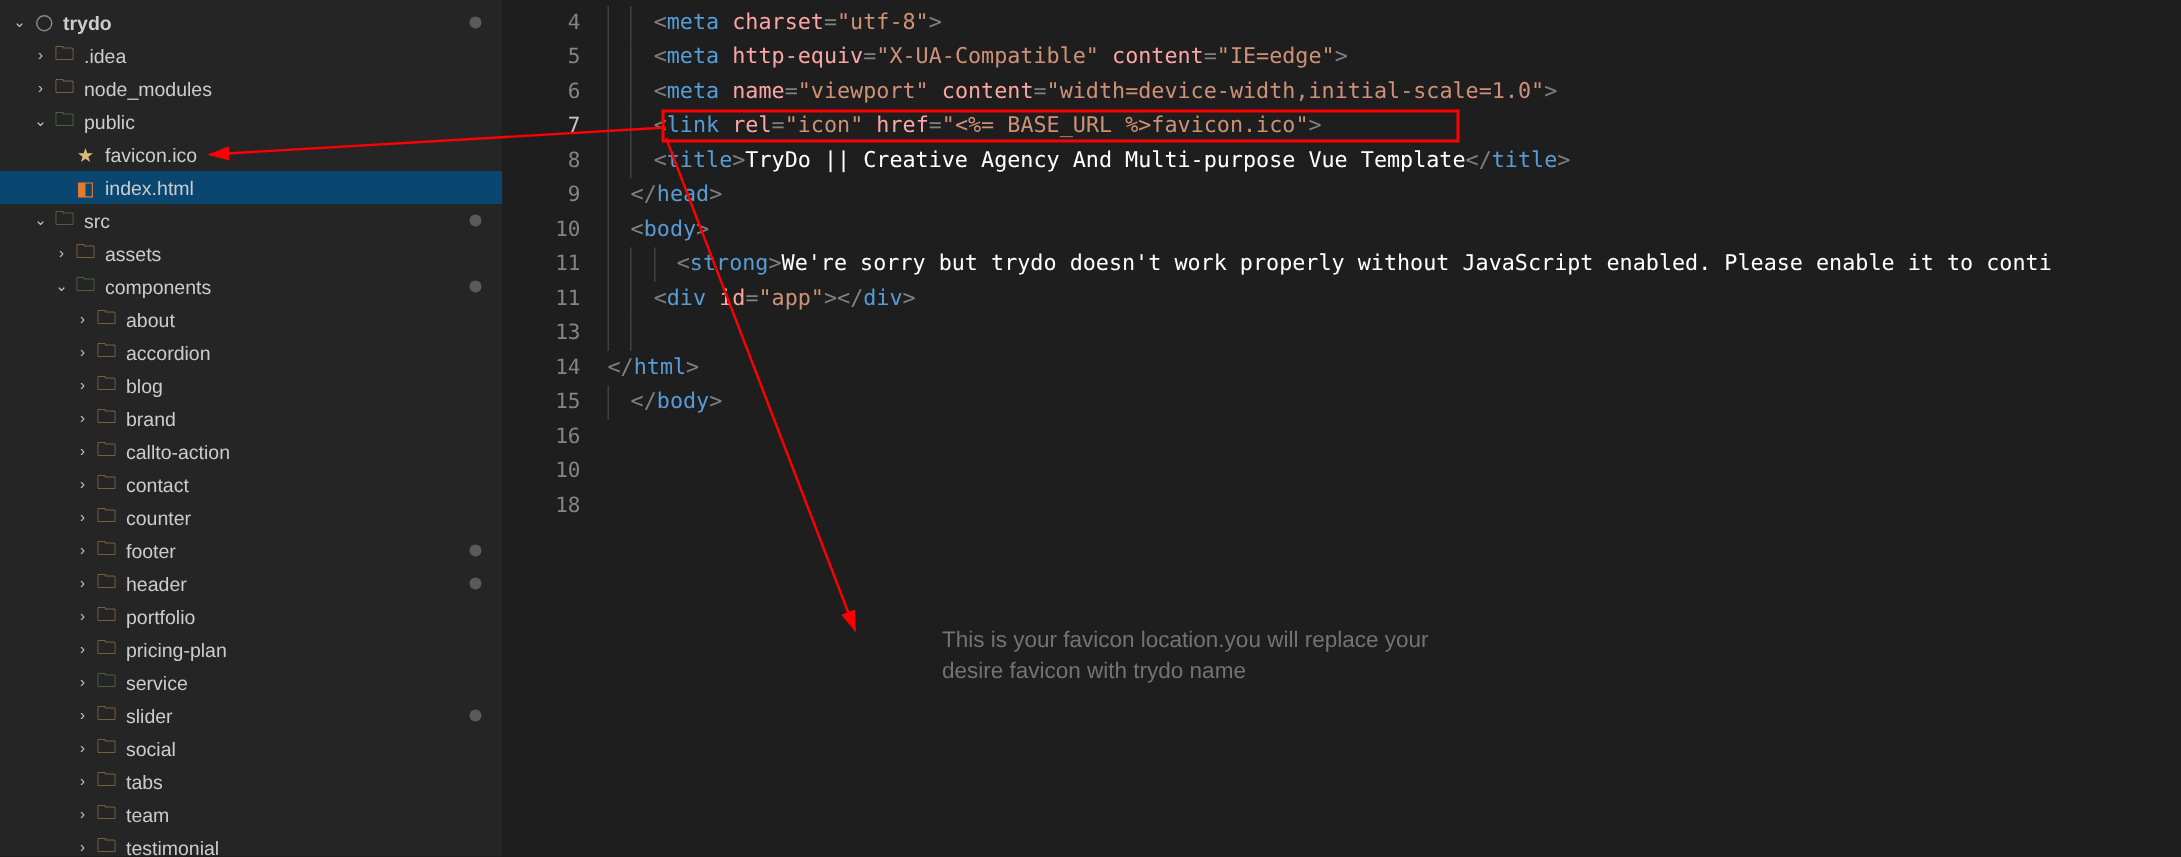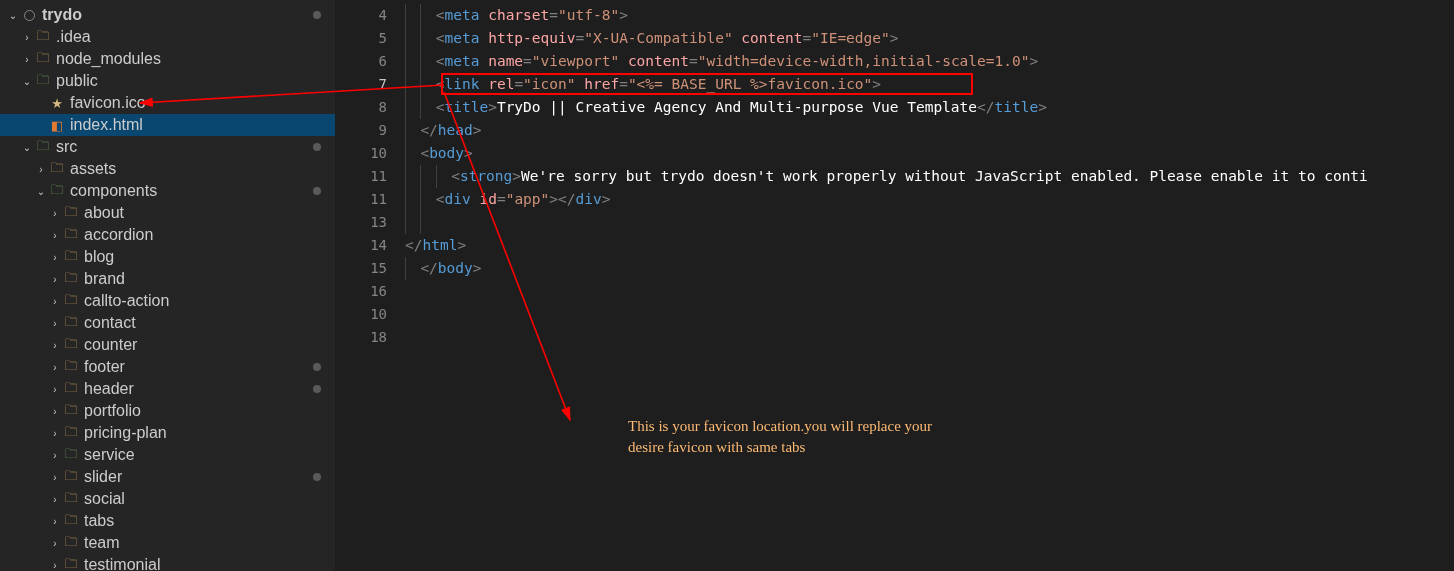--- a/index.html
+++ b/index.html
@@ -9,42 +9,42 @@
   .sidebar { width:335px; background:#252526; height:100%; overflow:hidden; padding-top:4px; }
   .tree-row { display:flex; align-items:center; height:22px; padding-right:8px; cursor:default; white-space:nowrap; position:relative;}
   .tree-row.selected { background:#094771; }
   .chev { width:14px; display:inline-flex; justify-content:center; font-size:10px; color:#c5c5c5; }
   .chev.hidden { visibility:hidden; }
   .ticon { width:18px; display:inline-flex; justify-content:center; align-items:center; margin-right:4px; font-size:13px;}
   .ticon.folder { color:#c09553; }
   .ticon.folder.green { color:#6a9955; }
   .ticon.star { color:#d7ba7d; }
   .ticon.orange { color:#e37933; }
-  .tlabel { color:#cccccc; font-size:16px; }
+  .tlabel { color:#cccccc; font-size:13px; }
   .tree-row.root .tlabel { font-weight:600; }
   .dirty-dot { position:absolute; right:14px; width:8px; height:8px; border-radius:50%; background:#5a5a5a; }
   .circle-icon { width:11px;height:11px;border:1.2px solid #888;border-radius:50%; display:inline-block;}
   
   .editor-pane { flex:1; display:flex; background:#1e1e1e; position:relative; }
   .gutter { width:70px; text-align:right; padding-top:4px; color:#858585; background:#1e1e1e; user-select:none;}
   .gnum { height:23px; line-height:23px; padding-right:18px; font-family:Consolas,monospace; font-size:14px;}
   .gnum.current { color:#c6c6c6; }
   .code { flex:1; padding-top:4px; font-family:Consolas,monospace; font-size:14.5px; line-height:23px; color:#d4d4d4; position:relative;}
   .code-line { height:23px; white-space:pre; padding-left:0;}
   .guide { display:inline-block; border-left:1px solid #404040; width:1px; height:23px; vertical-align:top; margin-right:-1px; }
   .gs { display:inline-block; width:15.4px; } 
   .tag { color:#569cd6; }
   .attr { color:#fca5a5; }
   .str { color:#ce9178; }
   .punct { color:#808080; }
   .txt { color:#ffffff; }
   .cmt { color:#6a9955; }
   .hl-box { position:absolute; border:2px solid #ff0000; pointer-events:none; }
   .arrow-svg { position:absolute; top:0; left:0; pointer-events:none; overflow:visible; }
-  .annotation { position:absolute; color:#fdba74; font-family:Liberation Serif, serif; font-size:15px; line-height:1.4; pointer-events:none; }
+  .annotation { position:absolute; color:#737373; font-family:Liberation Sans, sans-serif; font-size:15px; line-height:1.4; pointer-events:none; }
 </style>
 </head>
 <body>
 
 <div id="app">
   <div class="sidebar" id="sidebar">
       <div class="tree-row root" style="padding-left: 6px;">
         <span class="chev ">⌄</span>
         <span class="ticon">
           <span class="circle-icon"></span>
@@ -223,15 +223,15 @@
     <defs>
       <marker id="ah" markerWidth="10" markerHeight="10" refX="8" refY="3" orient="auto">
         <path d="M0,0 L9,3 L0,6 Z" fill="#ff0000"></path>
       </marker>
     </defs>
   <line x1="444" y1="85" x2="140" y2="103" stroke="#ff0000" stroke-width="1.6" marker-end="url(#ah)"></line>
       <line x1="444" y1="92" x2="570" y2="420" stroke="#ff0000" stroke-width="1.6" marker-end="url(#ah)"></line>
     </svg>
   <div class="annotation" id="anno" style="left:628px; top:416px;">
     <div>This is your favicon location.you will replace your</div>
-    <div>desire favicon with same tabs</div>
+    <div>desire favicon with trydo name</div>
   </div>
 </div>
 
 </body></html>

